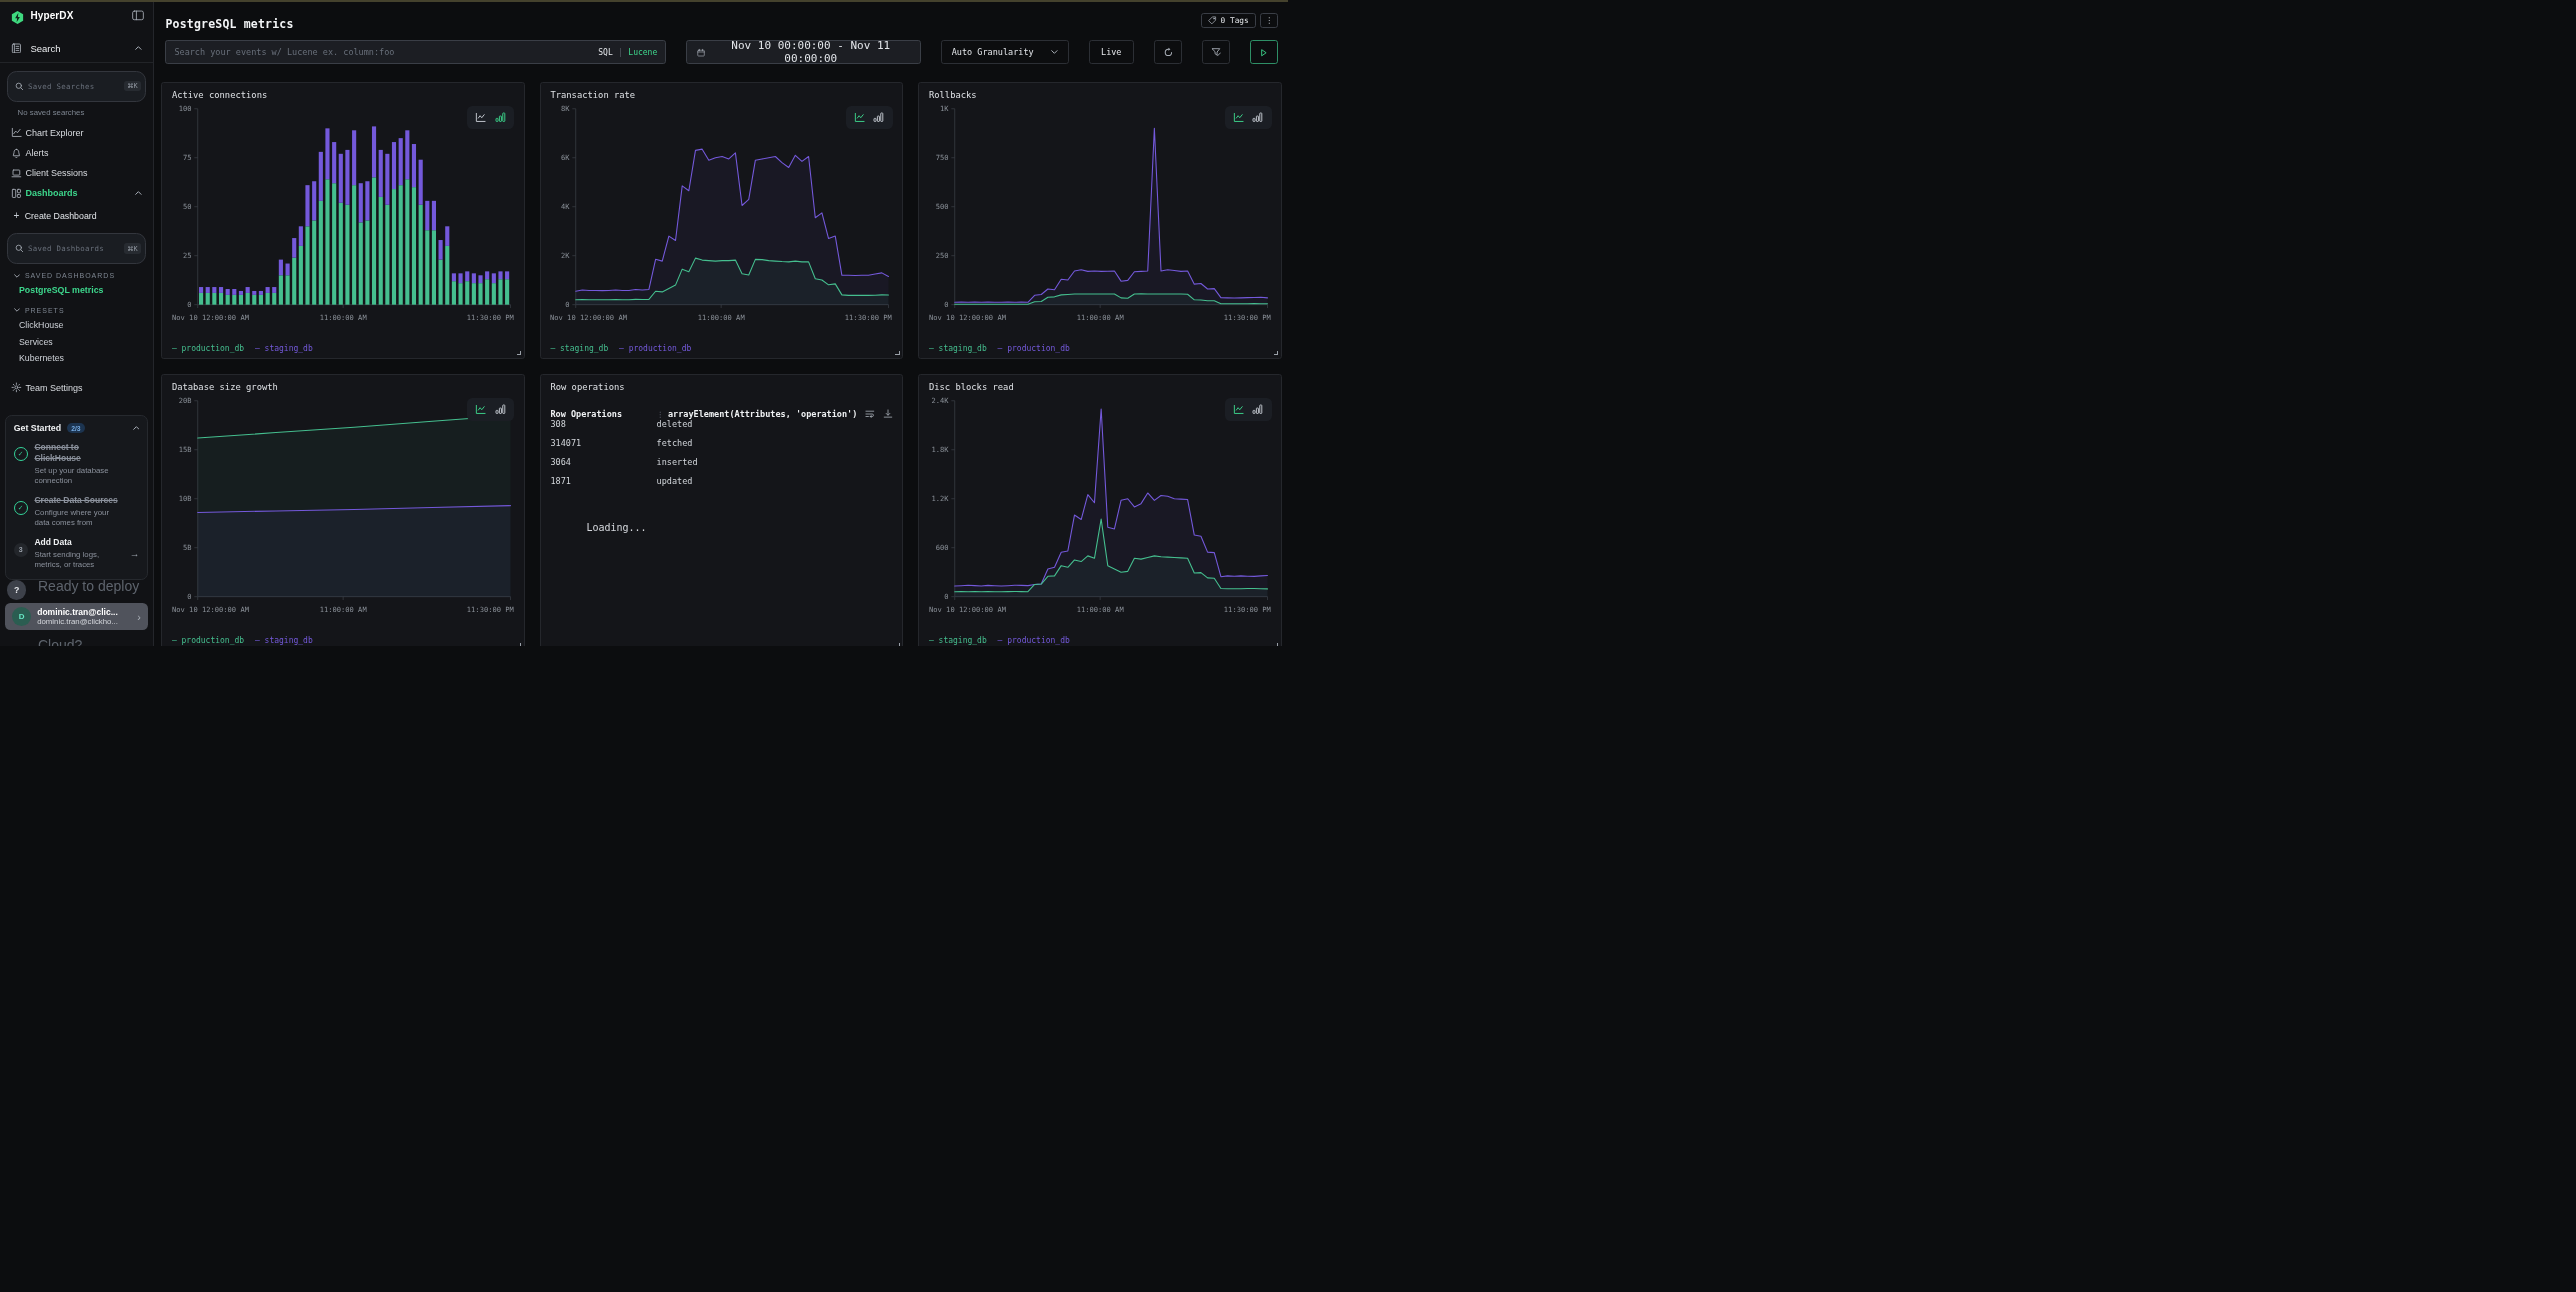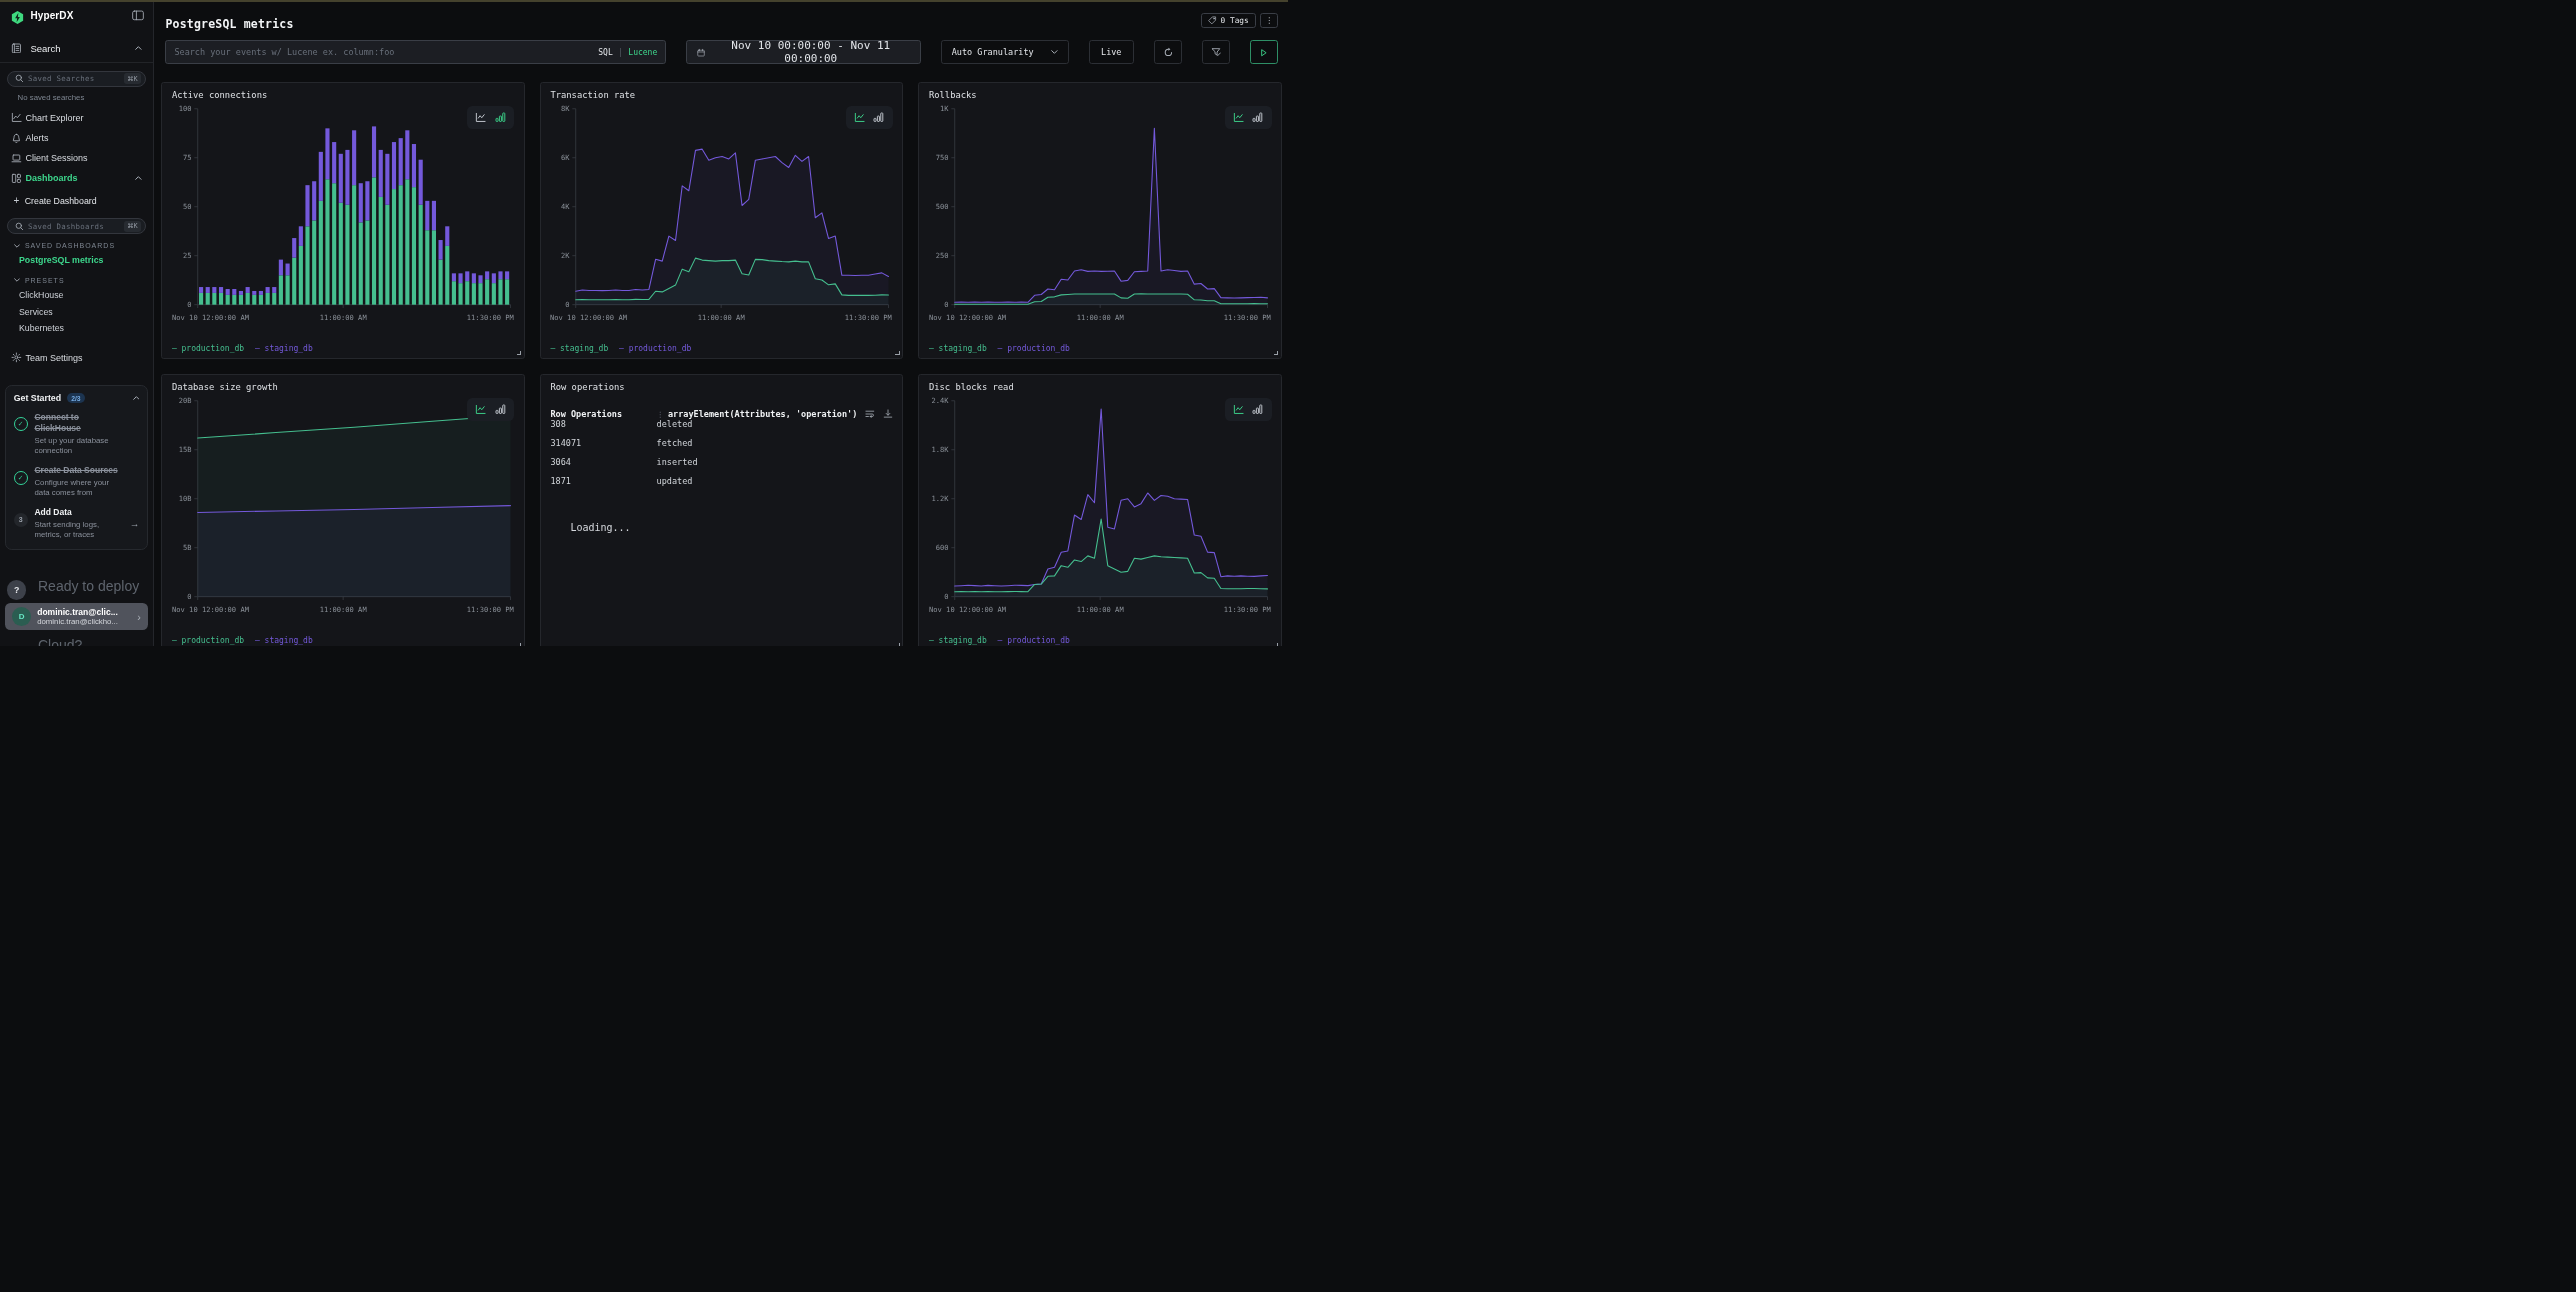--- a/index.html
+++ b/index.html
@@ -13,21 +13,21 @@
   
   .sidebar { width:154px; min-width:154px; background:#111215; border-right:0.7px solid #24262B;
     position:relative; overflow:hidden; }
   .logo-row { display:flex; align-items:flex-start; gap:6px; padding:8px 9.5px 6.8px 9.5px; }
   .logo-hex { width:15px; height:15px; }
   .brand { font-weight:bold; font-size:10px; letter-spacing:0.1px; color:#FFFFFF; flex:1; }
   .collapse-btn { background:none; border:none; cursor:pointer; display:flex; }
   .nav-head { display:flex; align-items:center; gap:8.8px; padding:10.8px 10.8px 8px 10.8px; font-size:9.5px; color:#ECEEF1; }
   .nav-head .lbl { flex:1; }
   .divider { border-top:0.7px solid #222428; }
-  .pill-input { display:flex; align-items:center; gap:4.7px; margin:8px 6.8px 0 6.8px; height:16px;
+  .pill-input { display:flex; align-items:center; gap:4.7px; margin:8px 6.8px 0 6.8px; height:31px;
     background:#1A1D22; border:0.7px solid #33363D; border-radius:9.5px; padding:0 4px 0 6.8px; }
   .pill-input input { flex:1; min-width:0; background:transparent; border:none; outline:none;
     font-family:"DejaVu Sans Mono","Liberation Mono",monospace; font-size:7.4px; color:#B7BDC6; }
   .pill-input input::placeholder { color:#686F7A; letter-spacing:0.3px; }
   .kbd { background:#272B31; border-radius:2.7px; font-size:6.4px; color:#9AA1AB; padding:1.4px 3.4px; }
   .muted-note { color:#7E8691; font-size:7.8px; padding:6.8px 0 5.4px 17.6px; }
   .nav-item { display:flex; align-items:center; gap:4px; padding:4.7px 10.8px; font-size:9px; color:#D9DCE1; cursor:pointer; }
   .nav-item .lbl { flex:1; }
   .nav-item.active .lbl { color:#3DD68C; font-weight:bold; }
   .create-dash { display:flex; align-items:center; gap:5.4px; padding:6.8px 10.8px 4px 13.5px; font-size:8.8px; color:#E3E6EA; cursor:pointer; }
@@ -113,21 +113,21 @@
 
   
   .ro-head { display:flex; align-items:center; margin-top:17.6px; }
   .ro-col1 { width:31%; font-size:8.5px; font-weight:bold; color:#F0F2F4; }
   .ro-col2h { flex:1; display:flex; align-items:center; gap:4px; min-width:0; }
   .ro-dots { color:#6B7280; font-size:7.4px; }
   .ro-col2t { font-size:8.5px; font-weight:bold; color:#F0F2F4; white-space:nowrap; overflow:hidden; }
   .ro-icons { display:flex; gap:8px; margin-left:5.4px; }
   .ro-row { display:flex; height:19px; align-items:flex-start; font-size:8.5px; color:#D2D6DB; }
   .ro-row .num { width:31%; }
-  .ro-loading { margin:27px 0 0 20px; font-size:10px; color:#D6D9DE; }
+  .ro-loading { margin:27px 0 0 36px; font-size:10px; color:#D6D9DE; }
 
   .sicon { stroke:#A9AFB8; fill:none; stroke-width:1.3; stroke-linecap:round; stroke-linejoin:round; }
   .chev { stroke:#A9AFB8; fill:none; stroke-width:1.5; stroke-linecap:round; }
 </style>
 </head>
 <body>
 
 <div class="top-strip"></div>
 <div class="app">
 

